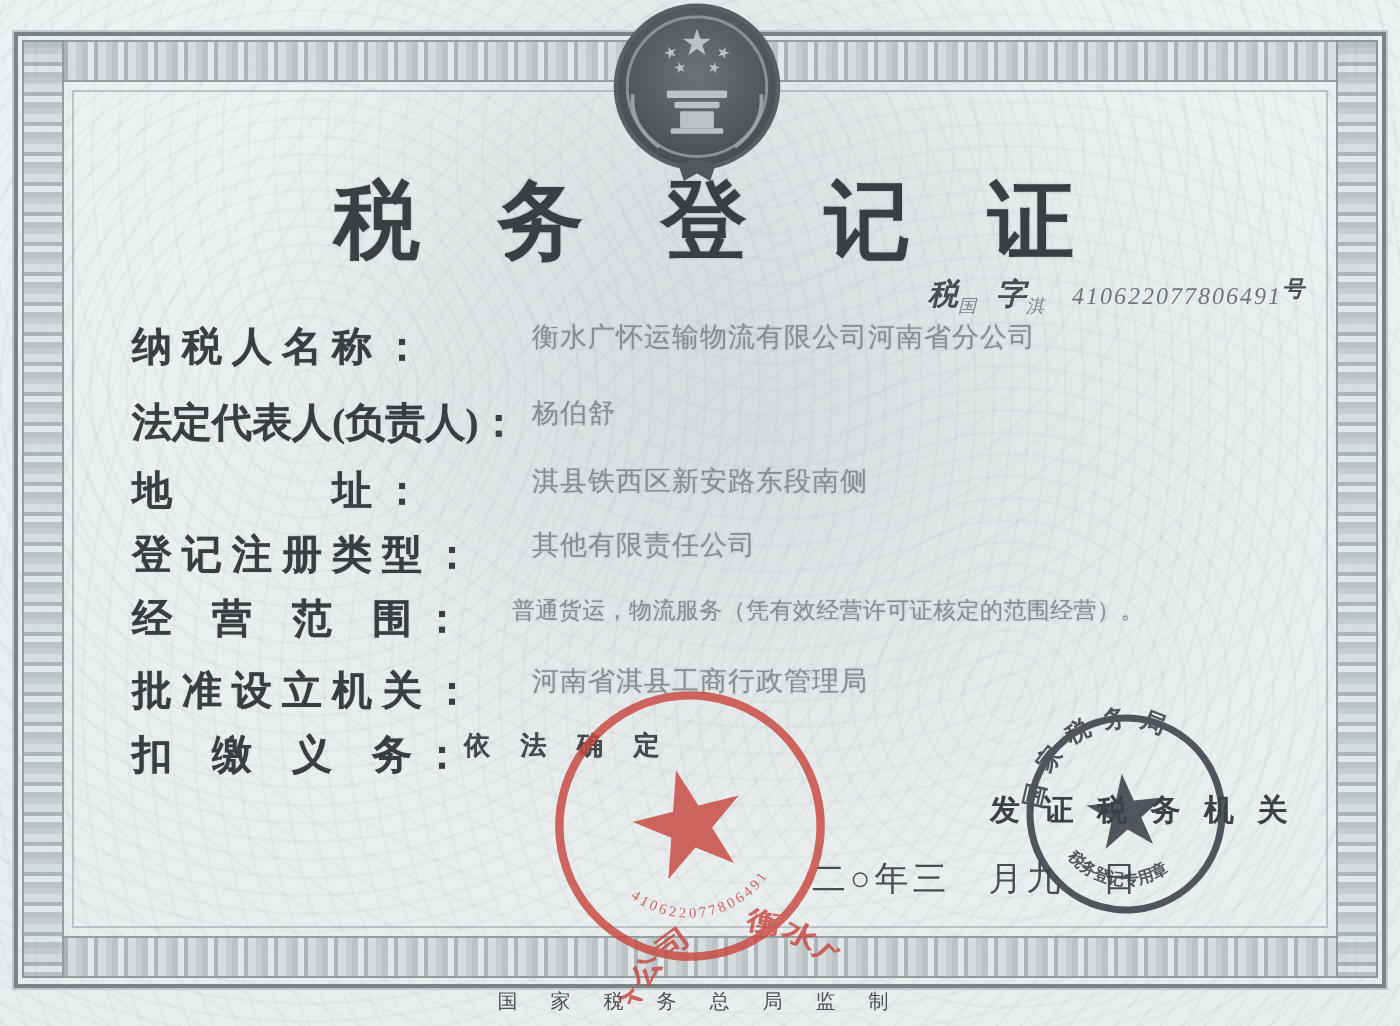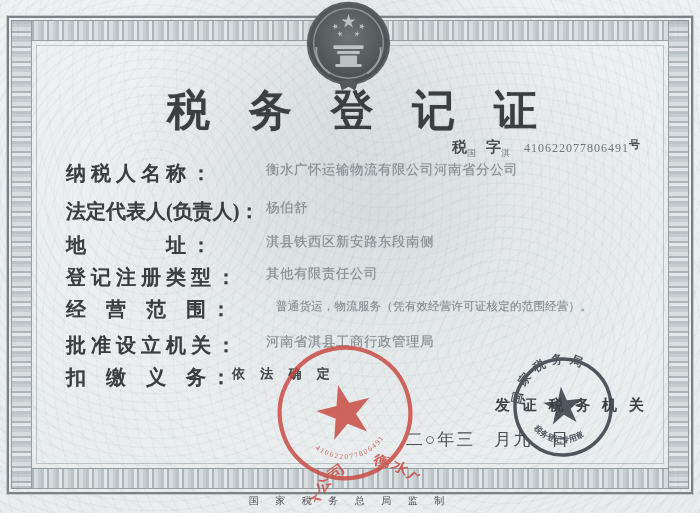--- a/index.html
+++ b/index.html
@@ -37,34 +37,34 @@
     border:1px solid rgba(150,160,165,.55);}
   
   .emblem{position:absolute;left:301px;top:0px;width:95px;height:98px;}
   
   .title{
     position:absolute;top:82px;left:0;width:700px;text-align:center;
     font-size:43px;font-weight:bold;color:#3b3f42;letter-spacing:14px;padding-left:18px;
     box-sizing:border-box;text-shadow:0 0 1px rgba(59,63,66,.35);
   }
   
-  .certno{position:absolute;top:138px;right:60px;color:#4a4e52;white-space:nowrap;}
+  .certno{position:absolute;top:138px;right:48px;color:#4a4e52;white-space:nowrap;font-style:italic;}
   .certno .big{font-size:15px;font-weight:bold;}
   .certno .sub{font-size:9px;color:#7d8periodo388;position:relative;top:4px;color:#7d8488;}
   .certno .num{font-size:12px;letter-spacing:1px;color:#6e7478;margin-left:14px;}
   .certno .hao{font-size:11px;font-weight:bold;position:relative;top:-4px;}
   .gap1{display:inline-block;width:10px;}
   
   .row{position:absolute;left:66px;white-space:nowrap;}
   .row .lbl{display:inline-block;width:150px;font-size:20px;font-weight:bold;color:#3a3e41;
     vertical-align:top;text-shadow:0 0 .5px rgba(58,62,65,.4);}
   .row .val{display:inline-block;margin-left:46px;font-size:13.5px;color:#878e92;
     letter-spacing:.5px;text-shadow:0 0 1px rgba(135,142,146,.5);}
   .row .val.strong{color:#45494d;font-weight:bold;font-size:13px;letter-spacing:6px;margin-left:12px;text-shadow:0 0 .5px rgba(58,62,65,.4);}
-  #row5 .val{font-size:11.5px;letter-spacing:.2px;margin-left:56px;}
+  #row5 .val{font-size:11.5px;letter-spacing:.2px;margin-left:36px;}
   
   .issuer{position:absolute;left:452px;top:396px;font-size:15px;font-weight:bold;
     color:#3d4144;letter-spacing:4px;white-space:nowrap;margin-left:43px;}
   .dateline{position:absolute;left:406px;top:428px;font-size:17px;color:#4a4e52;
     letter-spacing:2px;white-space:nowrap;font-family:Liberation Mono, monospace;}
   .footer{position:absolute;top:494px;left:0;width:700px;text-align:center;
     font-size:10px;color:#4c5054;letter-spacing:7px;}
   
   .seal-company{position:absolute;left:266px;top:334px;width:158px;height:158px;
     transform:rotate(-14deg);opacity:.82;}

